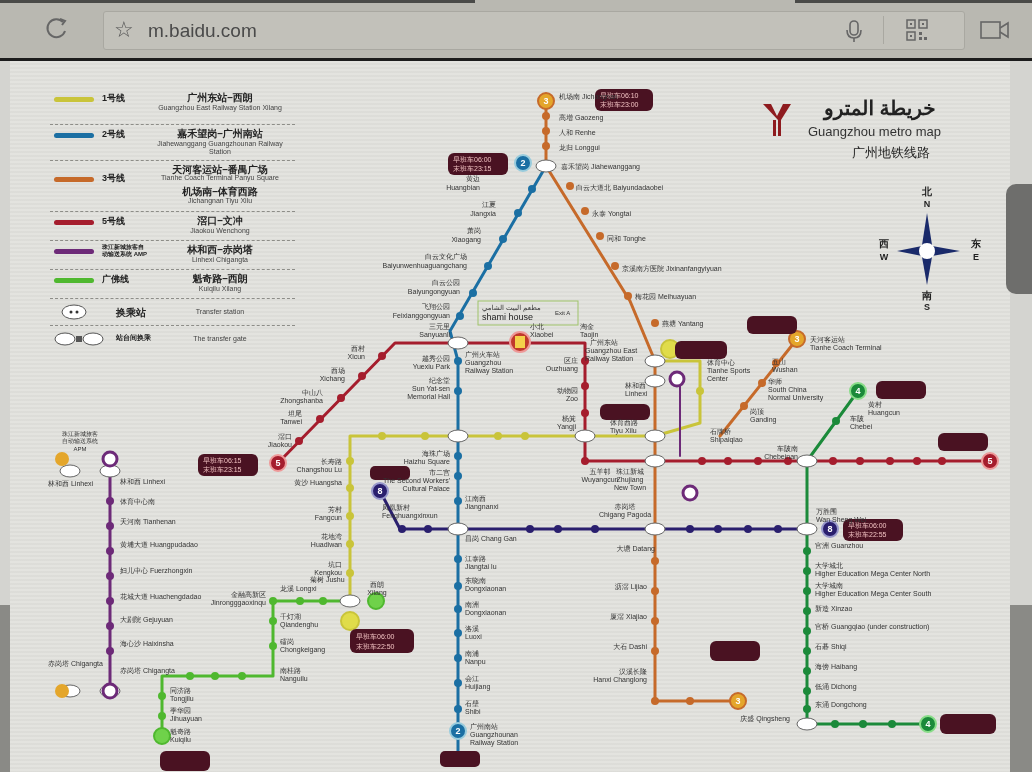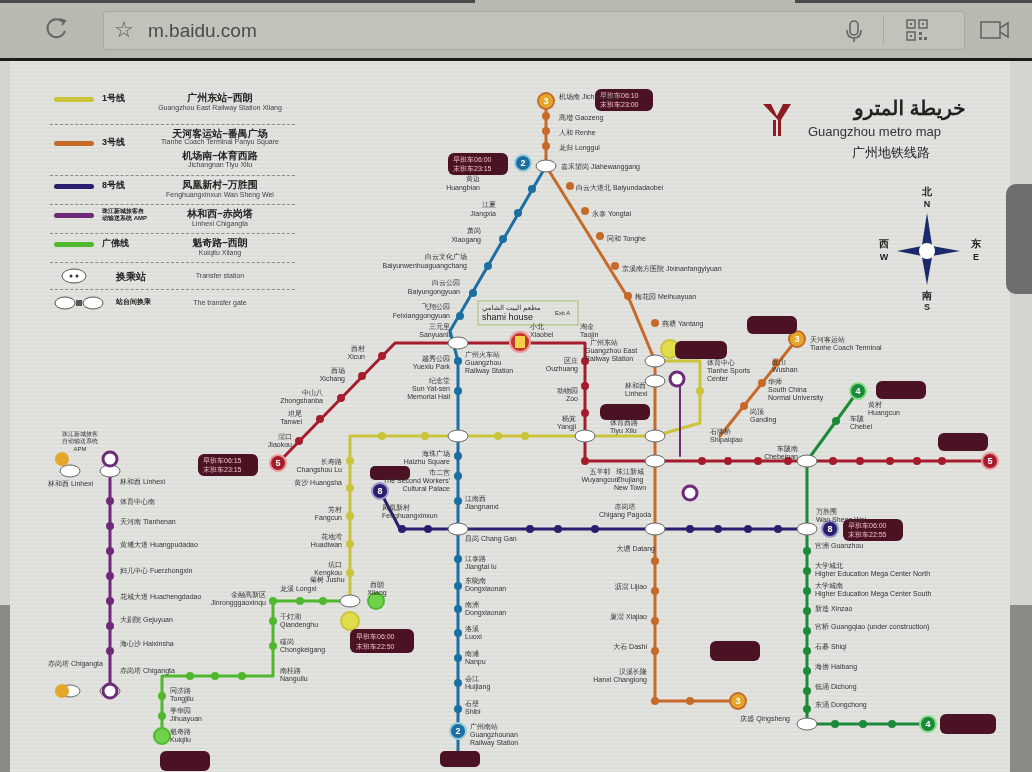--- a/index.html
+++ b/index.html
@@ -21,21 +21,21 @@
   .scrollhandle { position:absolute; left:1006px; top:123px; width:30px; height:110px; background:#6e6e6c; border-radius:10px 0 0 10px; }
   svg text { font-family:"Liberation Sans", sans-serif; }
   .legend { position:absolute; left:40px; top:28px; width:245px; }
   .lg-row { position:relative; height:35px; border-bottom:1px dashed #8d8d88; }
   .lg-bar { position:absolute; left:4px; top:8px; width:40px; height:5px; border-radius:3px; }
   .lg-name { position:absolute; left:52px; top:3px; font-size:9px; font-weight:bold; color:#222; }
   .lg-cn { position:absolute; left:100px; top:2px; width:140px; text-align:center; font-size:10px; font-weight:bold; color:#222; }
   .lg-en { position:absolute; left:100px; top:15px; width:140px; text-align:center; font-size:7px; color:#444; line-height:8px; }
   .title-block { position:absolute; left:752px; top:35px; width:220px; }
   .logo { position:absolute; left:0; top:6px; width:30px; height:36px; }
-  .title-ar { position:absolute; left:62px; top:0; font-size:20px; font-weight:bold; color:#222;margin-left:30px; }
+  .title-ar { position:absolute; left:62px; top:0; font-size:20px; font-weight:bold; color:#222; }
   .title-en { position:absolute; left:46px; top:28px; font-size:13px; color:#333; }
   .title-cn { position:absolute; left:90px; top:48px; font-size:13px; font-weight:normal; color:#222; }
   .compass { position:absolute; left:862px; top:122px; width:110px; height:130px; }
 </style>
 </head>
 <body>
 
 <div class="topbar">
   <div class="shade" style="left:0;width:475px;"></div>
   <div class="shade" style="left:795px;width:237px;"></div>
@@ -73,33 +73,39 @@
 <div class="mapwrap">
   <div class="page">
 
     <div class="legend">
       <div class="lg-row">
         <div class="lg-bar" style="background:#c9c43a"></div>
         <span class="lg-name">1号线</span>
         <span class="lg-cn">广州东站–西朗</span>
         <span class="lg-en">Guangzhou East Railway Station   Xilang</span>
       </div>
+      <div class="lg-row">
+        <div class="lg-bar" style="background:#1b6fa3"></div>
+        <span class="lg-name">2号线</span>
+        <span class="lg-cn">嘉禾望岗–广州南站</span>
+        <span class="lg-en">Jiahewanggang   Guangzhounan Railway Station</span>
+      </div>
       <div class="lg-row" style="height:50px">
         <div class="lg-bar" style="background:#c66a2a;top:16px"></div>
         <span class="lg-name" style="top:11px">3号线</span>
         <span class="lg-cn">天河客运站–番禺广场</span>
         <span class="lg-en" style="top:13px">Tianhe Coach Terminal   Panyu Square</span>
         <span class="lg-cn" style="top:24px">机场南–体育西路</span>
         <span class="lg-en" style="top:36px">Jichangnan   Tiyu Xilu</span>
       </div>
       <div class="lg-row" style="height:28px">
-        <div class="lg-bar" style="background:#2a1f6e"></div>
-        <span class="lg-name">8号线</span>
-        <span class="lg-cn">凤凰新村–万胜围</span>
-        <span class="lg-en">Fenghuangxinxun   Wan Sheng Wei</span>
+        <div class="lg-bar" style="background:#a51d2d"></div>
+        <span class="lg-name">5号线</span>
+        <span class="lg-cn">滘口–文冲</span>
+        <span class="lg-en">Jiaokou   Wenchong</span>
       </div>
       <div class="lg-row" style="height:28px">
         <div class="lg-bar" style="background:#6d2a78"></div>
         <span class="lg-name" style="font-size:6px;width:45px;line-height:7px">珠江新城旅客自动输送系统 AMP</span>
         <span class="lg-cn">林和西–赤岗塔</span>
         <span class="lg-en">Linhexi   Chigangta</span>
       </div>
       <div class="lg-row" style="height:28px">
         <div class="lg-bar" style="background:#4fb82f"></div>
         <span class="lg-name">广佛线</span>

